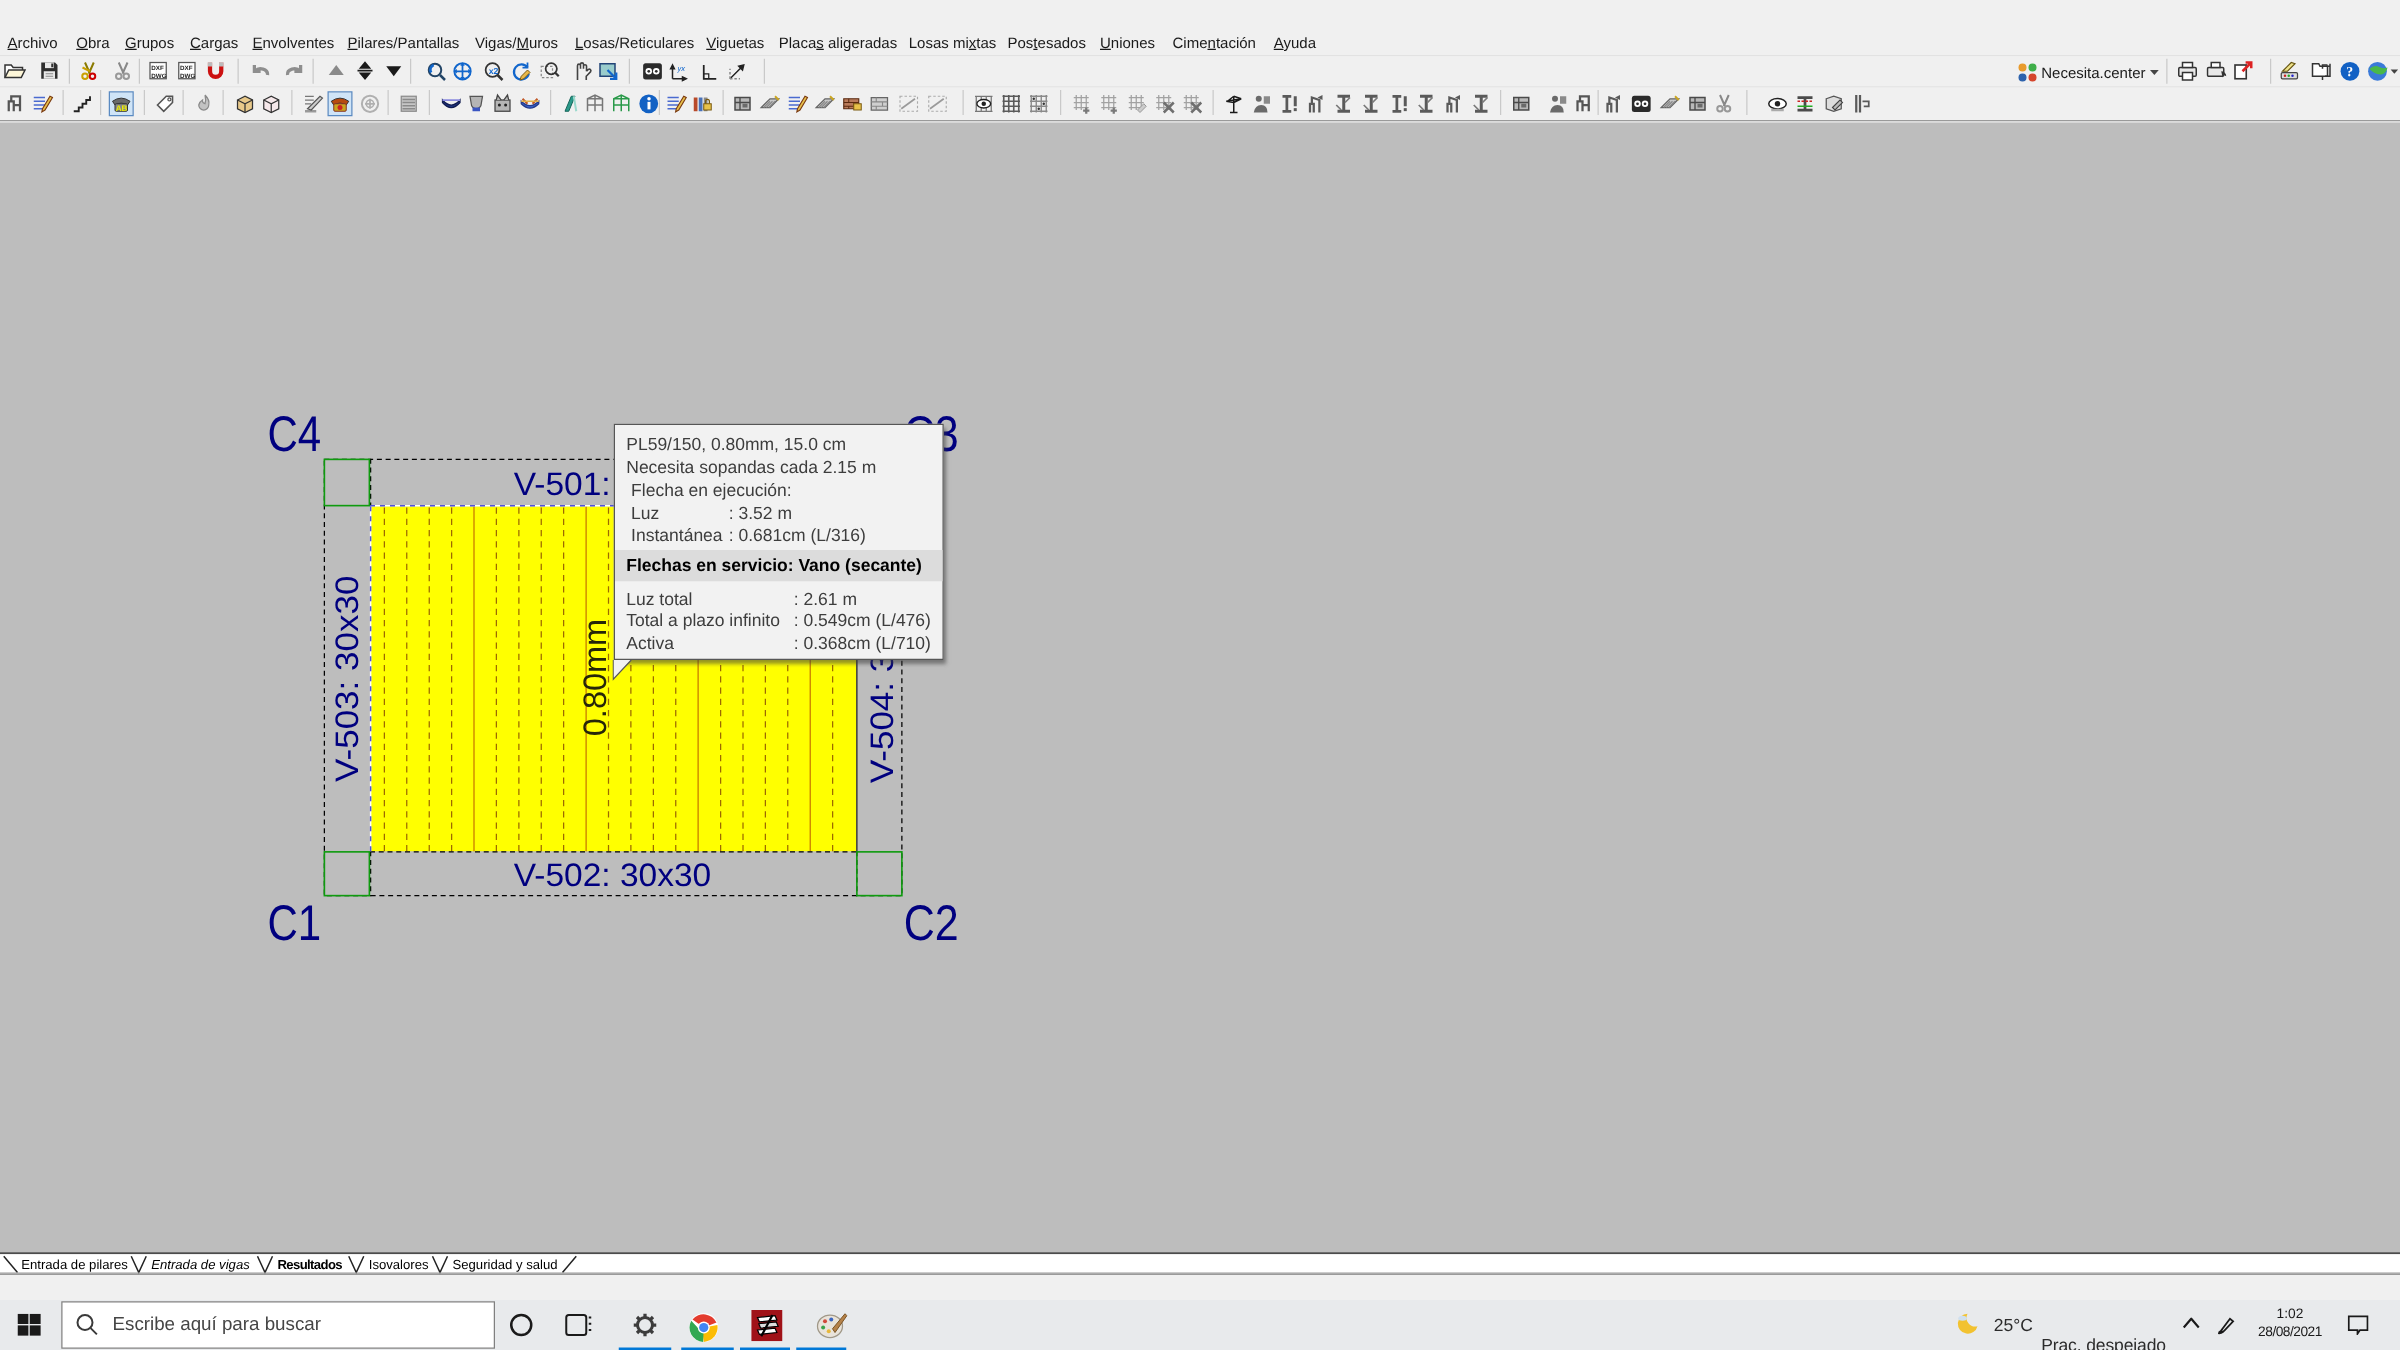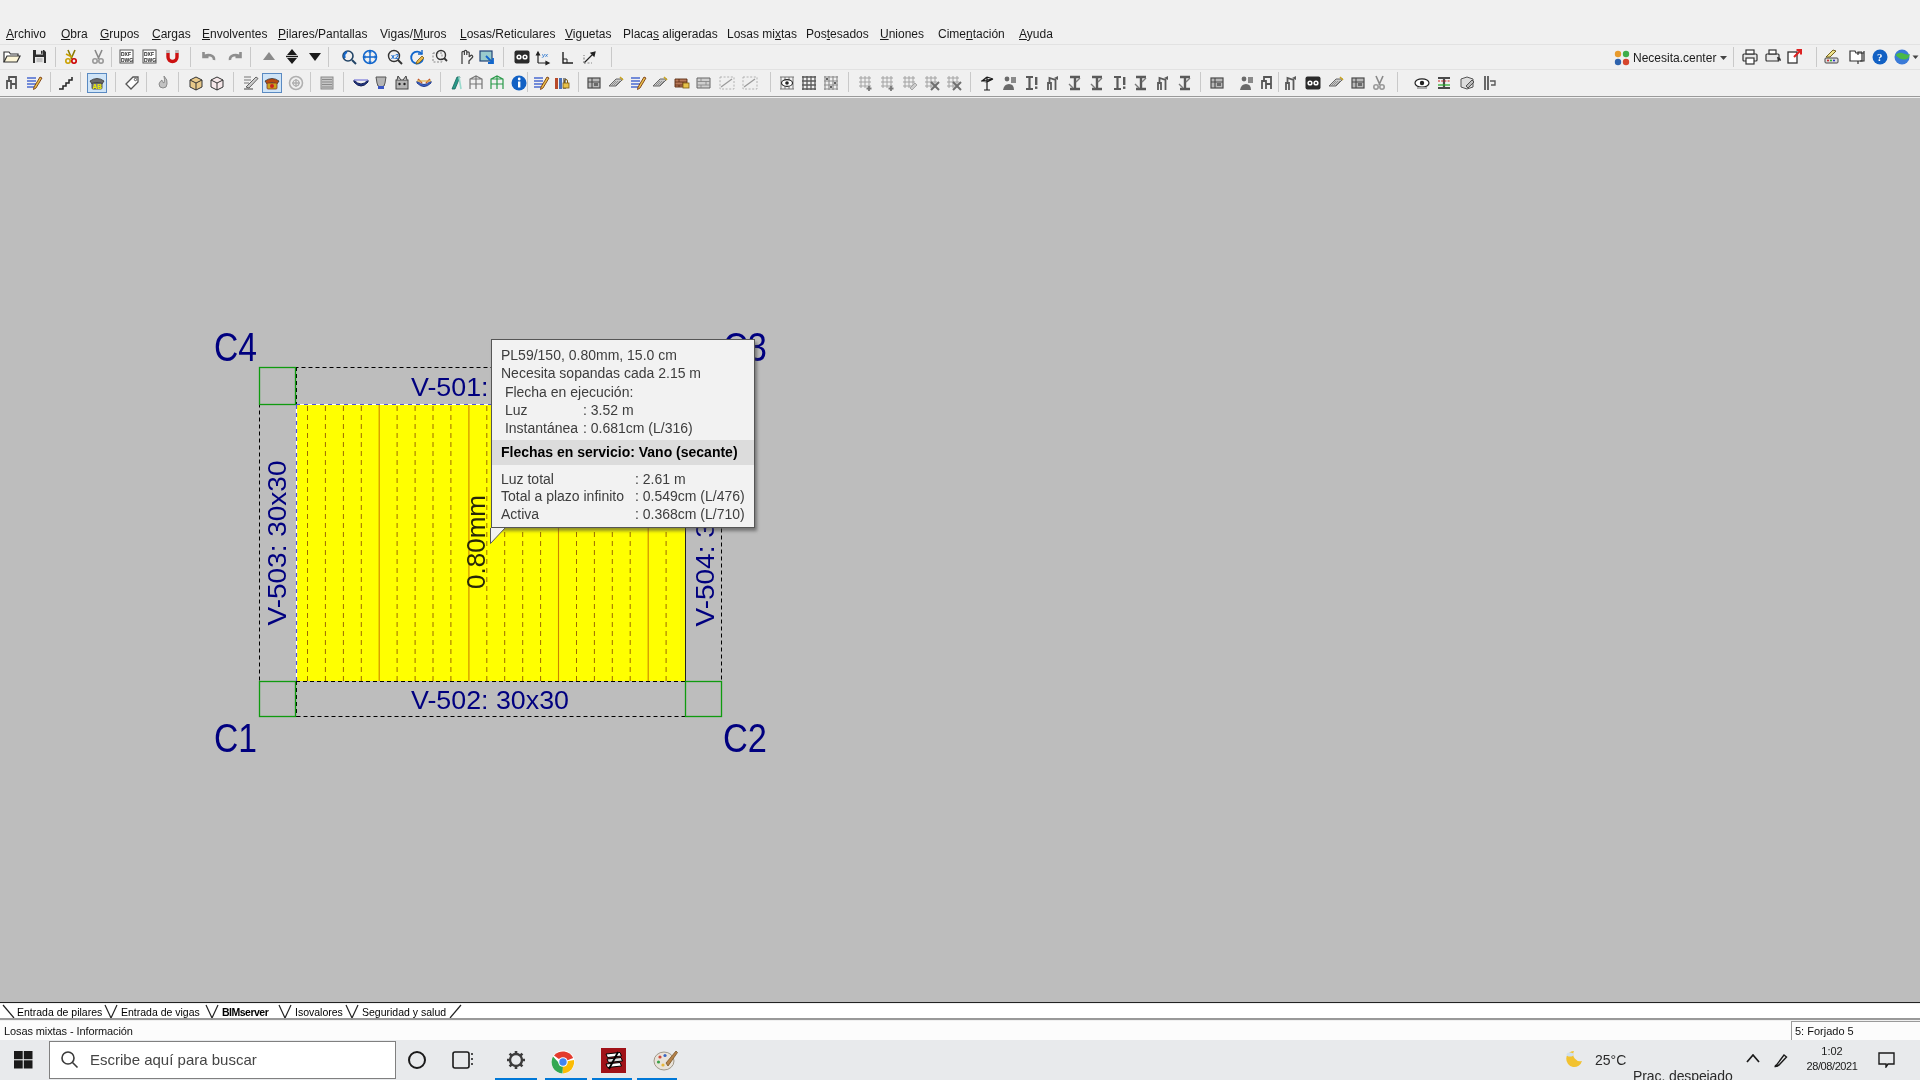--- a/index.html
+++ b/index.html
@@ -566,29 +566,24 @@
       <svg class="abs" style="left:0;top:0" width="1920" height="16" viewBox="0 0 1920 16">
         <path d="M3 1 L14 14" stroke="#222" stroke-width="1.2" fill="none"></path>
         <path d="M105 1 L111 14 L117 1" stroke="#222" stroke-width="1.2" fill="none"></path>
         <path d="M206 1 L212 14 L218 1" stroke="#222" stroke-width="1.2" fill="none"></path>
         <path d="M279 1 L285 14 L291 1" stroke="#222" stroke-width="1.2" fill="none"></path>
         <path d="M346 1 L352 14 L358 1" stroke="#222" stroke-width="1.2" fill="none"></path>
         <path d="M450 14 L461 1" stroke="#222" stroke-width="1.2" fill="none"></path>
         <path d="M0 14.5 H1920" stroke="#999" stroke-width="1" fill="none"></path>
       </svg>
       <span class="tab" style="left:17px;">Entrada de pilares</span>
-      <span class="tab" style="left:121px;">Entrada de vigas</span>
-      <span class="tab" style="left:222px;font-weight:bold;letter-spacing:-0.5px;">BIMserver</span>
+      <span class="tab" style="left:121px;font-style:italic;">Entrada de vigas</span>
+      <span class="tab" style="left:222px;font-weight:bold;letter-spacing:-0.5px;">Resultados</span>
       <span class="tab" style="left:295px;">Isovalores</span>
       <span class="tab" style="left:362px;">Seguridad y salud</span>
-    </div>
-    <div id="statusbar" class="abs">
-      <span class="abs" style="left:4px;top:4px;font-size:11px;letter-spacing:-0.1px;color:#111">Losas mixtas - Información</span>
-      <span class="abs" style="left:1791px;top:0;width:129px;height:19px;border-left:1px solid #9a9a9a;border-top:1px solid #9a9a9a"></span>
-      <span class="abs" style="left:1795px;top:4px;font-size:11px;color:#111">5: Forjado 5</span>
     </div>
     <div id="taskbar" class="abs">
       <svg class="abs" style="left:14px;top:11px" width="19" height="18" viewBox="0 0 19 18">
         <rect x="0" y="0" width="8.7" height="8.2" fill="#1a1a1a"></rect>
         <rect x="9.8" y="0" width="8.7" height="8.2" fill="#1a1a1a"></rect>
         <rect x="0" y="9.3" width="8.7" height="8.2" fill="#1a1a1a"></rect>
         <rect x="9.8" y="9.3" width="8.7" height="8.2" fill="#1a1a1a"></rect>
       </svg>
       <span id="searchbox"></span>
       <svg class="abs" style="left:60px;top:10px" width="19" height="19" viewBox="0 0 19 19">

